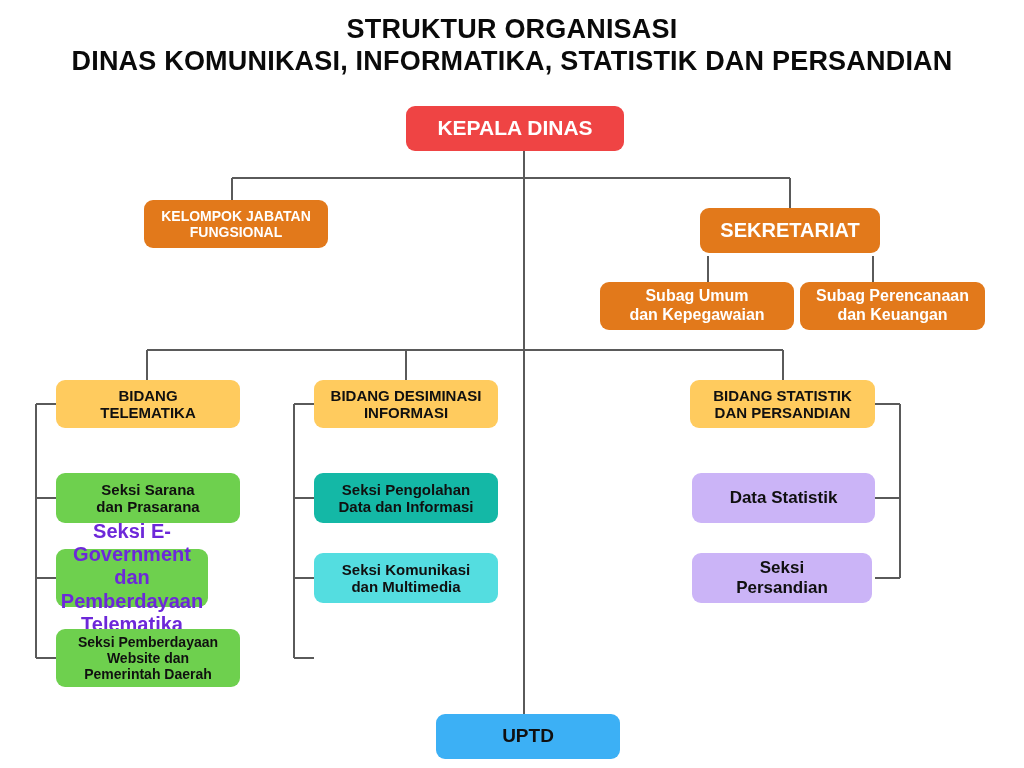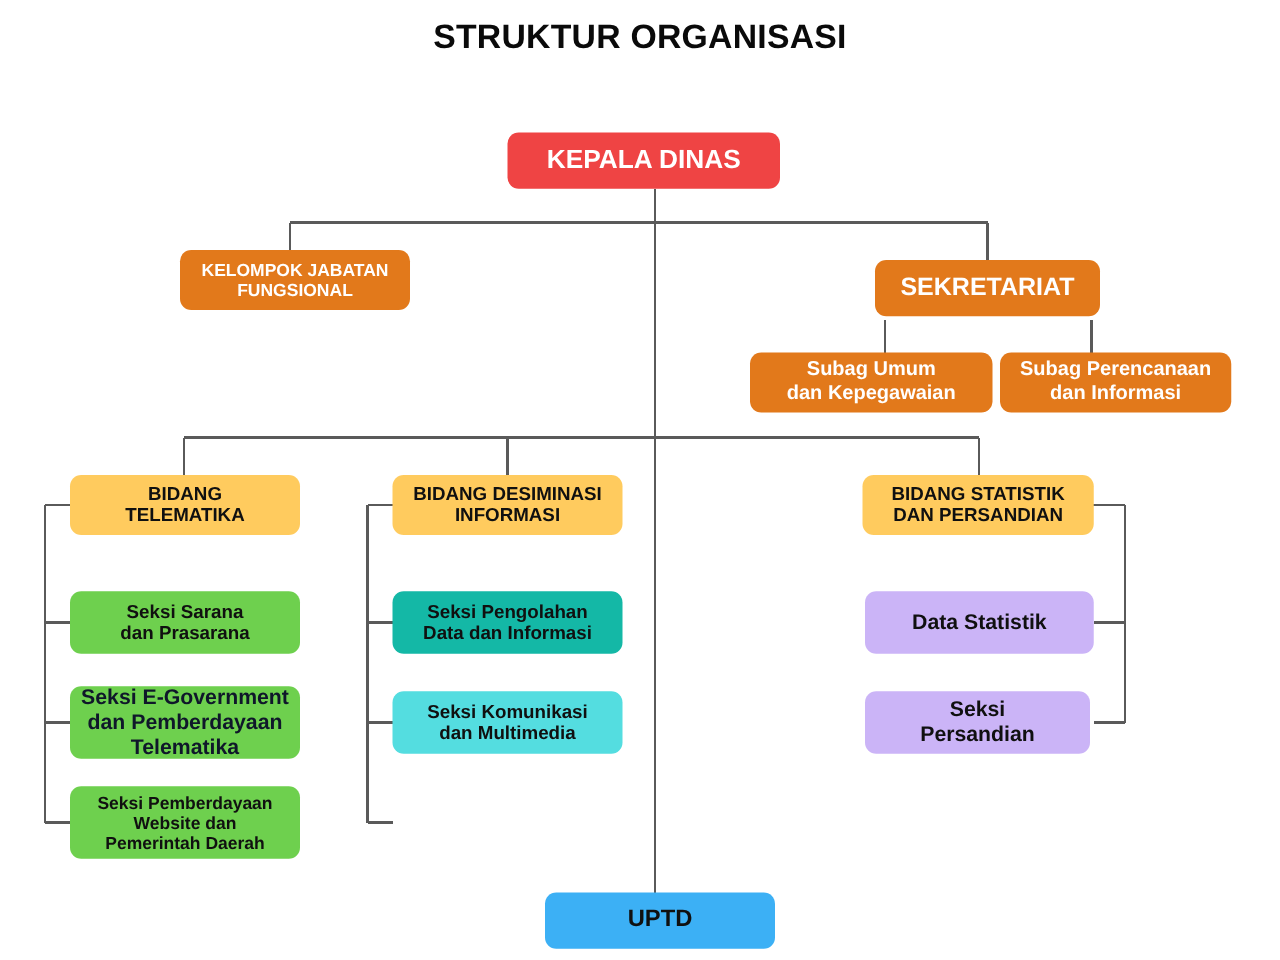--- a/index.html
+++ b/index.html
@@ -60,20 +60,21 @@
     white-space: pre-line;
   }
 </style>
 </head>
 <body>
 
 <div id="chart-root">
 
   <div class="title-block">
     <div class="title-line title-line-1">STRUKTUR ORGANISASI</div>
+    <div class="title-line title-line-2">DINAS KOMUNIKASI, INFORMATIKA, STATISTIK DAN PERSANDIAN</div>
   </div>
 
   <svg id="connectors" viewBox="0 0 1024 768" xmlns="http://www.w3.org/2000/svg">
     <g stroke="#5a5a5a" stroke-width="2" fill="none" shape-rendering="crispEdges">
 
       <path d="M524,151 L524,714"></path>
 
       <path d="M232,178 L790,178"></path>
       <path d="M232,178 L232,208"></path>
       <path d="M790,178 L790,208"></path>
@@ -109,35 +110,35 @@
 
   <div class="node" style="left:144px; top:200px; width:184px; height:48px; background:#e2791b; color:#ffffff; font-size:14px;">KELOMPOK JABATAN
 FUNGSIONAL</div>
 
   <div class="node" style="left:700px; top:208px; width:180px; height:45px; background:#e2791b; color:#ffffff; font-size:20px;">SEKRETARIAT</div>
 
   <div class="node" style="left:600px; top:282px; width:194px; height:48px; background:#e2791b; color:#ffffff; font-size:16px;">Subag Umum
 dan Kepegawaian</div>
 
   <div class="node" style="left:800px; top:282px; width:185px; height:48px; background:#e2791b; color:#ffffff; font-size:16px;">Subag Perencanaan
-dan Informasi</div>
+dan Keuangan</div>
 
   <div class="node" style="left:56px; top:380px; width:184px; height:48px; background:#ffcb5e; color:#101010; font-size:15px;">BIDANG
 TELEMATIKA</div>
 
   <div class="node" style="left:314px; top:380px; width:184px; height:48px; background:#ffcb5e; color:#101010; font-size:15px;">BIDANG DESIMINASI
 INFORMASI</div>
 
   <div class="node" style="left:690px; top:380px; width:185px; height:48px; background:#ffcb5e; color:#101010; font-size:15px;">BIDANG STATISTIK
 DAN PERSANDIAN</div>
 
   <div class="node" style="left:56px; top:473px; width:184px; height:50px; background:#6ed04e; color:#101010; font-size:15px;">Seksi Sarana
 dan Prasarana</div>
 
-  <div class="node" style="left:56px; top:549px; width:184px; height:58px; background:#6ed04e; color:#0f172a; font-size:17px;">Seksi E-Government
+  <div class="node" style="left:56px; top:549px; width:152px; height:58px; background:#6ed04e; color:#6d28d9; font-size:20px;">Seksi E-Government
 dan Pemberdayaan
 Telematika</div>
 
   <div class="node" style="left:56px; top:629px; width:184px; height:58px; background:#6ed04e; color:#101010; font-size:14px;">Seksi Pemberdayaan
 Website dan
 Pemerintah Daerah</div>
 
   <div class="node" style="left:314px; top:473px; width:184px; height:50px; background:#14b8a6; color:#101010; font-size:15px;">Seksi Pengolahan
 Data dan Informasi</div>
 

